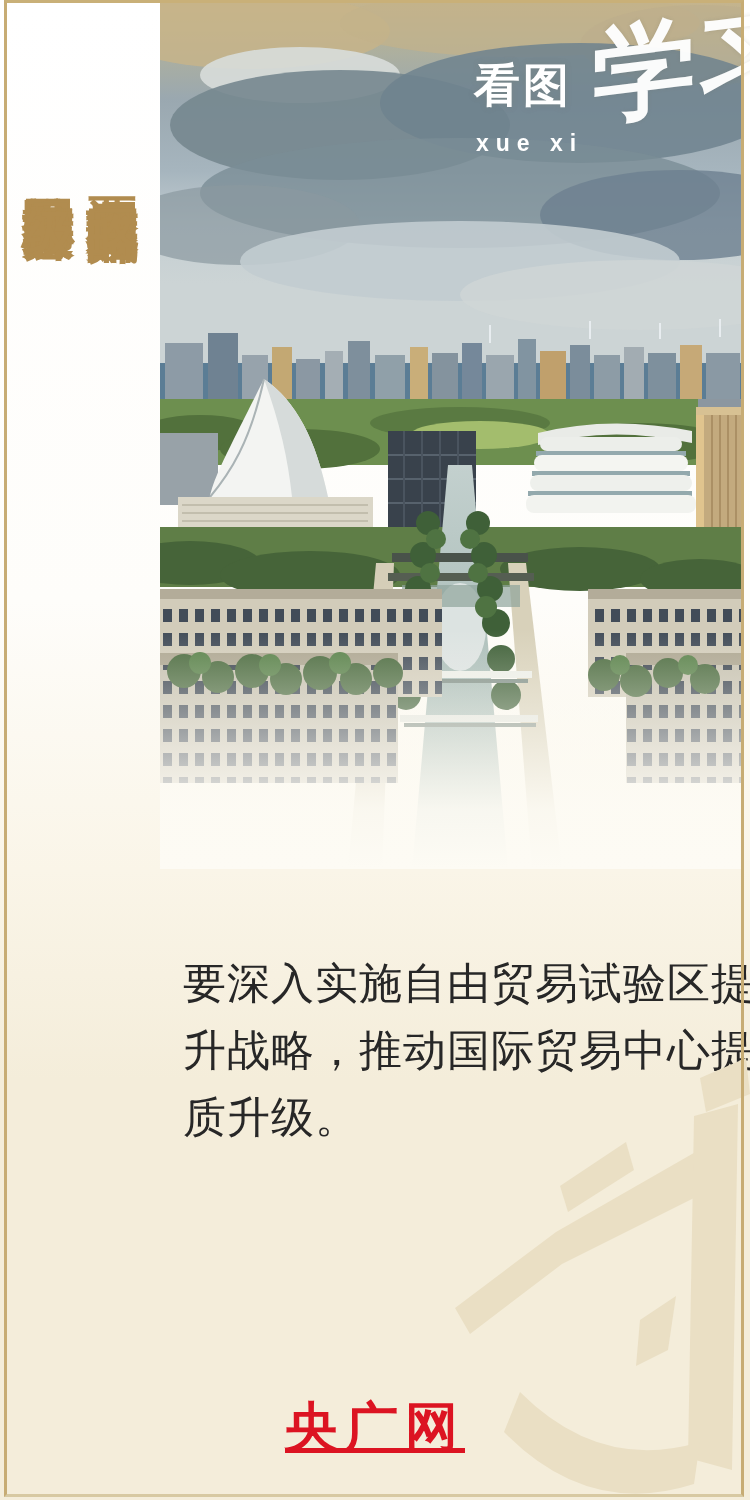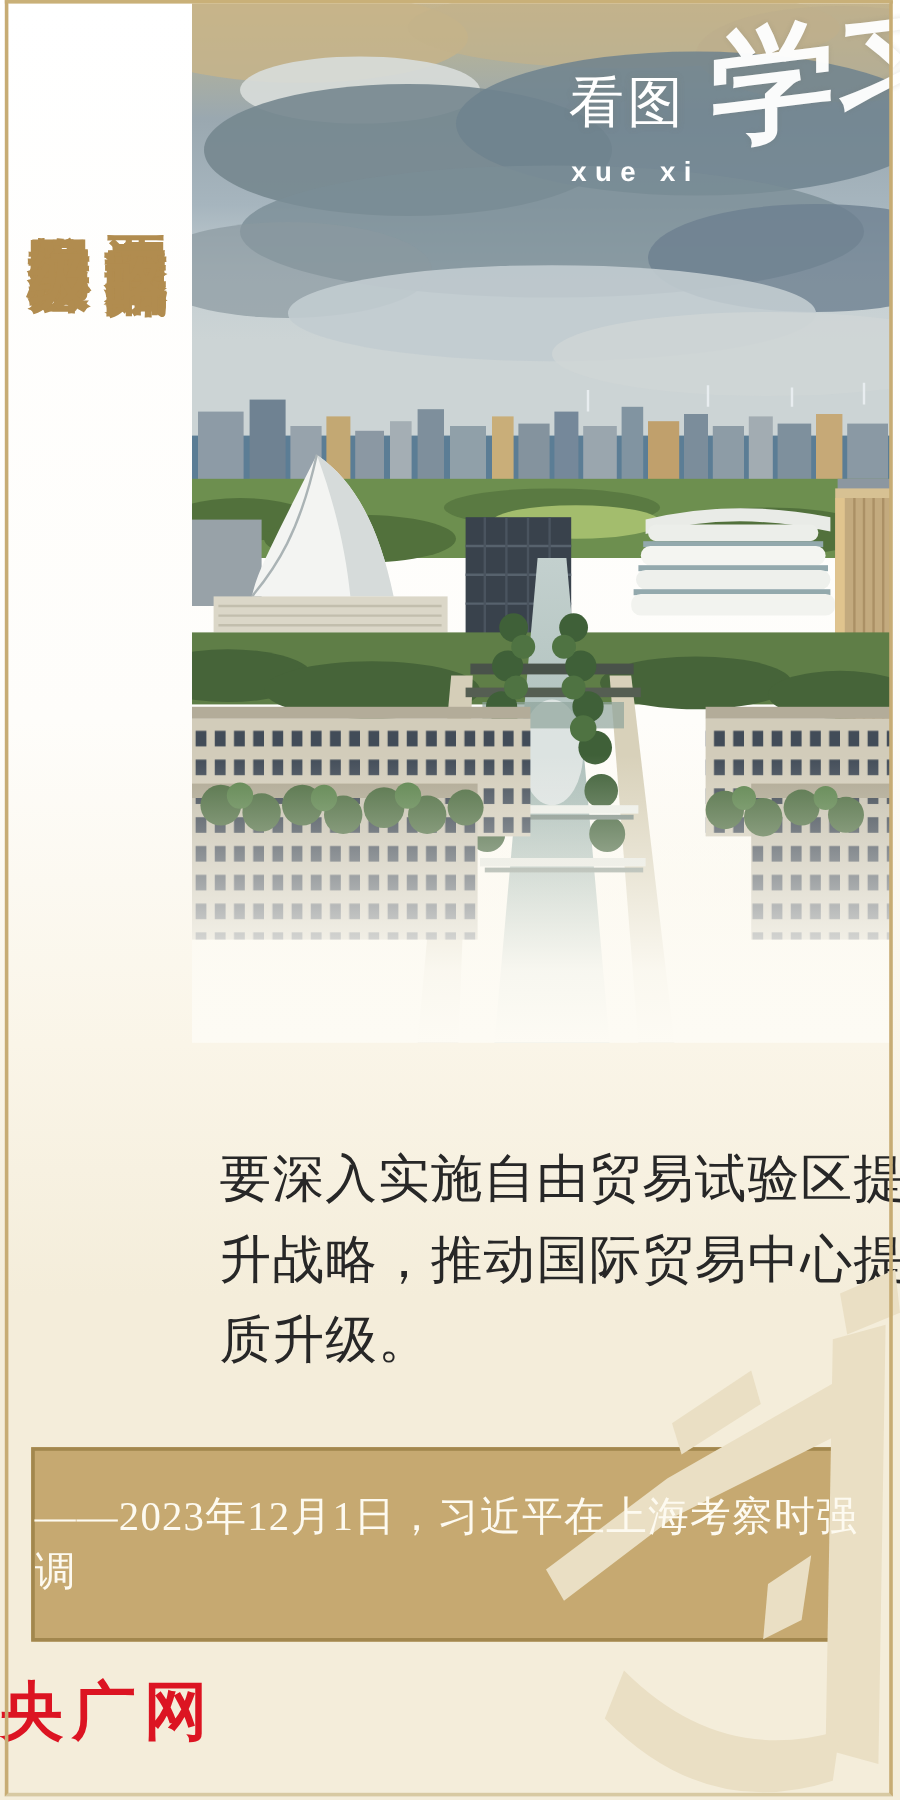--- a/index.html
+++ b/index.html
@@ -12,21 +12,21 @@
   
   .photo{position:absolute;left:160px;top:3px;width:582px;height:866px;}
   .photo svg.scene{display:block;width:100%;height:100%;}
   .photo-fade{
     position:absolute;left:0;bottom:0;width:100%;height:240px;
     background:linear-gradient(180deg,rgba(253,251,244,0) 0%,rgba(253,251,244,.55) 45%,rgba(253,251,244,.92) 75%,#fdfbf4 100%);
   }
 
   
   .brand{position:absolute;left:474px;top:62px;color:#ffffff;}
-  .brand-cn{font-size:46px;font-weight:400;letter-spacing:3px;line-height:1;text-shadow:0 0 6px rgba(120,120,100,.25);}
+  .brand-cn{font-size:46px;font-weight:700;letter-spacing:3px;line-height:1;text-shadow:0 0 6px rgba(120,120,100,.25);}
   .brand-pinyin{font-size:23px;font-weight:700;letter-spacing:7px;margin-top:22px;padding-left:2px;}
   .brand-script{
     position:absolute;left:118px;top:-44px;width:190px;
     font-family:"Liberation Serif","DejaVu Serif",serif;
     font-size:104px;font-weight:700;line-height:.92;white-space:nowrap;
     transform:rotate(-7deg) skewX(-7deg);opacity:.97;
     text-shadow:0 0 5px rgba(110,110,95,.2);
   }
 
   
@@ -55,22 +55,22 @@
     position:relative;z-index:2;
     font-family:"Liberation Serif","DejaVu Serif",serif;
     font-size:34px;letter-spacing:1px;color:#fdfaf0;
   }
 
   
   .watermark{position:absolute;left:0;top:0;width:750px;height:1500px;pointer-events:none;}
 
   
   .publisher{
-    position:absolute;left:0;right:0;top:1400px;text-align:left;
-    font-size:53px;font-weight:800;letter-spacing:7px;color:#dc1422;line-height:1;
+    position:absolute;left:0;right:0;top:1400px;text-align:center;
+    font-size:53px;font-weight:800;letter-spacing:7px;color:#dc1422;line-height:1;text-decoration:underline;
   }
 
   
   .frame{
     position:absolute;left:4px;top:0;right:6px;bottom:3px;
     border:3px solid #c7ac74;border-top-color:#c9b078;border-bottom-color:#d7c9a2;
     pointer-events:none;
   }
 </style>
 </head>
@@ -260,23 +260,20 @@
     <div class="brand-script">学习</div>
   </div>
 
   <div class="headline">
     <div>要深入实施自由贸易试验区提升战略</div>
     <div>推动国际贸易中心提质升级</div>
   </div>
 
   <div class="quote">要深入实施自由贸易试验区提升战略，推动国际贸易中心提质升级。</div>
 
-  <div class="attribution">
-    <span>——2023年12月1日，习近平在上海考察时强调</span>
-  </div>
 
   <svg class="watermark" viewBox="0 0 750 1500">
     <g fill="#eadfc4">
       <polygon points="700,1078 746,1058 750,1094 706,1112"></polygon>
       <polygon points="455,1308 556,1232 706,1146 714,1188 562,1264 470,1334"></polygon>
       <polygon points="694,1116 738,1104 732,1470 688,1458"></polygon>
       <polygon points="560,1186 626,1142 634,1170 568,1212"></polygon>
       <path d="M520,1392 Q600,1472 700,1442 L694,1484 Q588,1518 504,1432 Z"></path>
       <polygon points="640,1320 676,1296 668,1350 636,1366"></polygon>
     </g>

